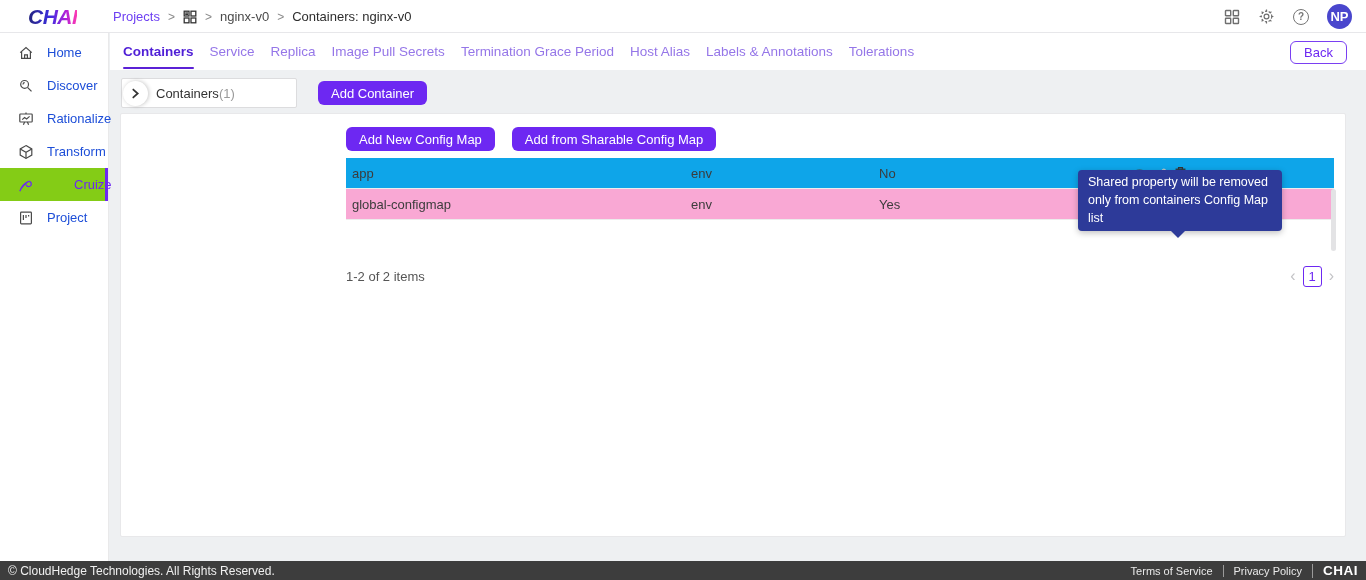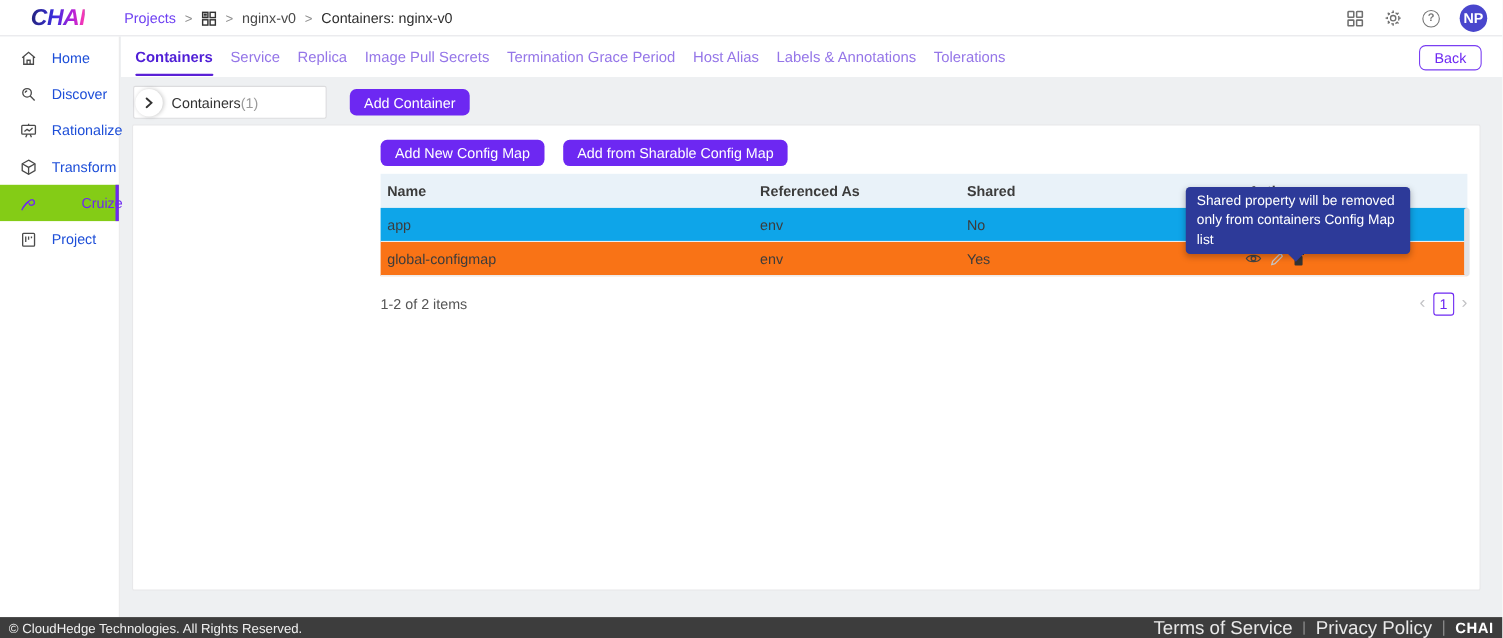--- a/index.html
+++ b/index.html
@@ -71,21 +71,21 @@
              font-size:13px; color:#333; cursor:pointer; border-radius:1px; }
   .cn-item.active { background:#dff0fa; color:#7a3ff0; }
 
   .cm-btns { position:absolute; left:225px; top:13px; display:flex; gap:17px; }
   .cfg-table { position:absolute; left:225px; top:44px; width:988px; font-size:13px; }
   .t-row { display:grid; grid-template-columns:339px 188px 168px 236px 1fr; align-items:center; height:31px; }
   .t-head { background:#e9f2f9; font-weight:700; color:#2e2e2e; }
   .t-cell { padding-left:6px; color:#3c3c3c; }
   .t-cell.actions { display:flex; justify-content:center; gap:7px; align-items:center; padding-left:0; }
   .t-body .t-row { border-bottom:1px solid #ececec; background:#0ea5e9; }
-  .t-body .t-row.alt { background:#f97316; }
+  .t-body .t-row.alt { background:#f9a8d4; }
   .act-ic { display:inline-flex; cursor:pointer; }
   .act-ic.disabled { cursor:default; }
   .vscroll { position:absolute; left:1210px; top:75px; width:5px; height:62px; background:#e3e3e5; border-radius:3px; }
 
   .pager { position:absolute; left:225px; top:151px; width:988px; height:22px; display:flex;
            align-items:center; justify-content:space-between; }
   .pager-summary { font-size:13px; color:#555; }
   .pager-ctl { display:flex; align-items:center; gap:7px; }
   .pg-arrow { color:#c3c3c6; font-size:16px; line-height:1; cursor:default; }
   .pg-num { width:19px; height:21px; border:1px solid #6d28f2; border-radius:3px; color:#6d28f2;
@@ -96,21 +96,21 @@
              border-radius:4px; font-size:12.5px; line-height:18px; padding:3px 10px 4px; z-index:20;
              box-shadow:0 2px 6px rgba(0,0,0,0.25); }
   .tooltip::after { content:''; position:absolute; left:93px; top:100%; border:7px solid transparent;
                     border-top-color:#2d3a99; border-bottom-width:0; }
 
   
   .footer { position:absolute; left:0; top:561px; width:1366px; height:19px; background:#3d3d3d;
             display:flex; align-items:center; justify-content:space-between; padding:0 8px; z-index:6; }
   .foot-left { color:#f0f0f0; font-size:12px; }
   .foot-right { display:flex; align-items:center; gap:10px; }
-  .foot-link { color:#e9e9e9; font-size:17px; cursor:pointer; }
+  .foot-link { color:#e9e9e9; font-size:11px; cursor:pointer; }
   .foot-div { width:1px; height:12px; background:#9a9a9a; }
   .foot-div.big { height:14px; }
   .foot-brand { color:#fff; font-size:13.5px; font-weight:700; letter-spacing:0.5px; }
 </style>
 </head>
 <body>
 
 <div id="app">
 
   <div class="topbar">
@@ -233,27 +233,20 @@
 
     <div class="card">
 
 
       <div class="cm-btns">
         <button class="btn-primary">Add New Config Map</button>
         <button class="btn-primary">Add from Sharable Config Map</button>
       </div>
 
       <div class="cfg-table">
-        <div class="t-row t-head">
-          <div class="t-cell">Name</div>
-          <div class="t-cell">Referenced As</div>
-          <div class="t-cell">Shared</div>
-          <div class="t-cell actions">Actions</div>
-          <div class="t-cell"></div>
-        </div>
         <div class="t-body">
           <div class="t-row">
             <div class="t-cell">app</div>
             <div class="t-cell">env</div>
             <div class="t-cell">No</div>
             <div class="t-cell actions">
               <span class="act-ic">
                 <svg width="15" height="12" viewBox="0 0 14 11" fill="none" stroke="#444" stroke-width="1.1">
                     <path d="M1 5.5C3 1.9 11 1.9 13 5.5 11 9.1 3 9.1 1 5.5Z"></path>
                     <circle cx="7" cy="5.5" r="1.9"></circle>

